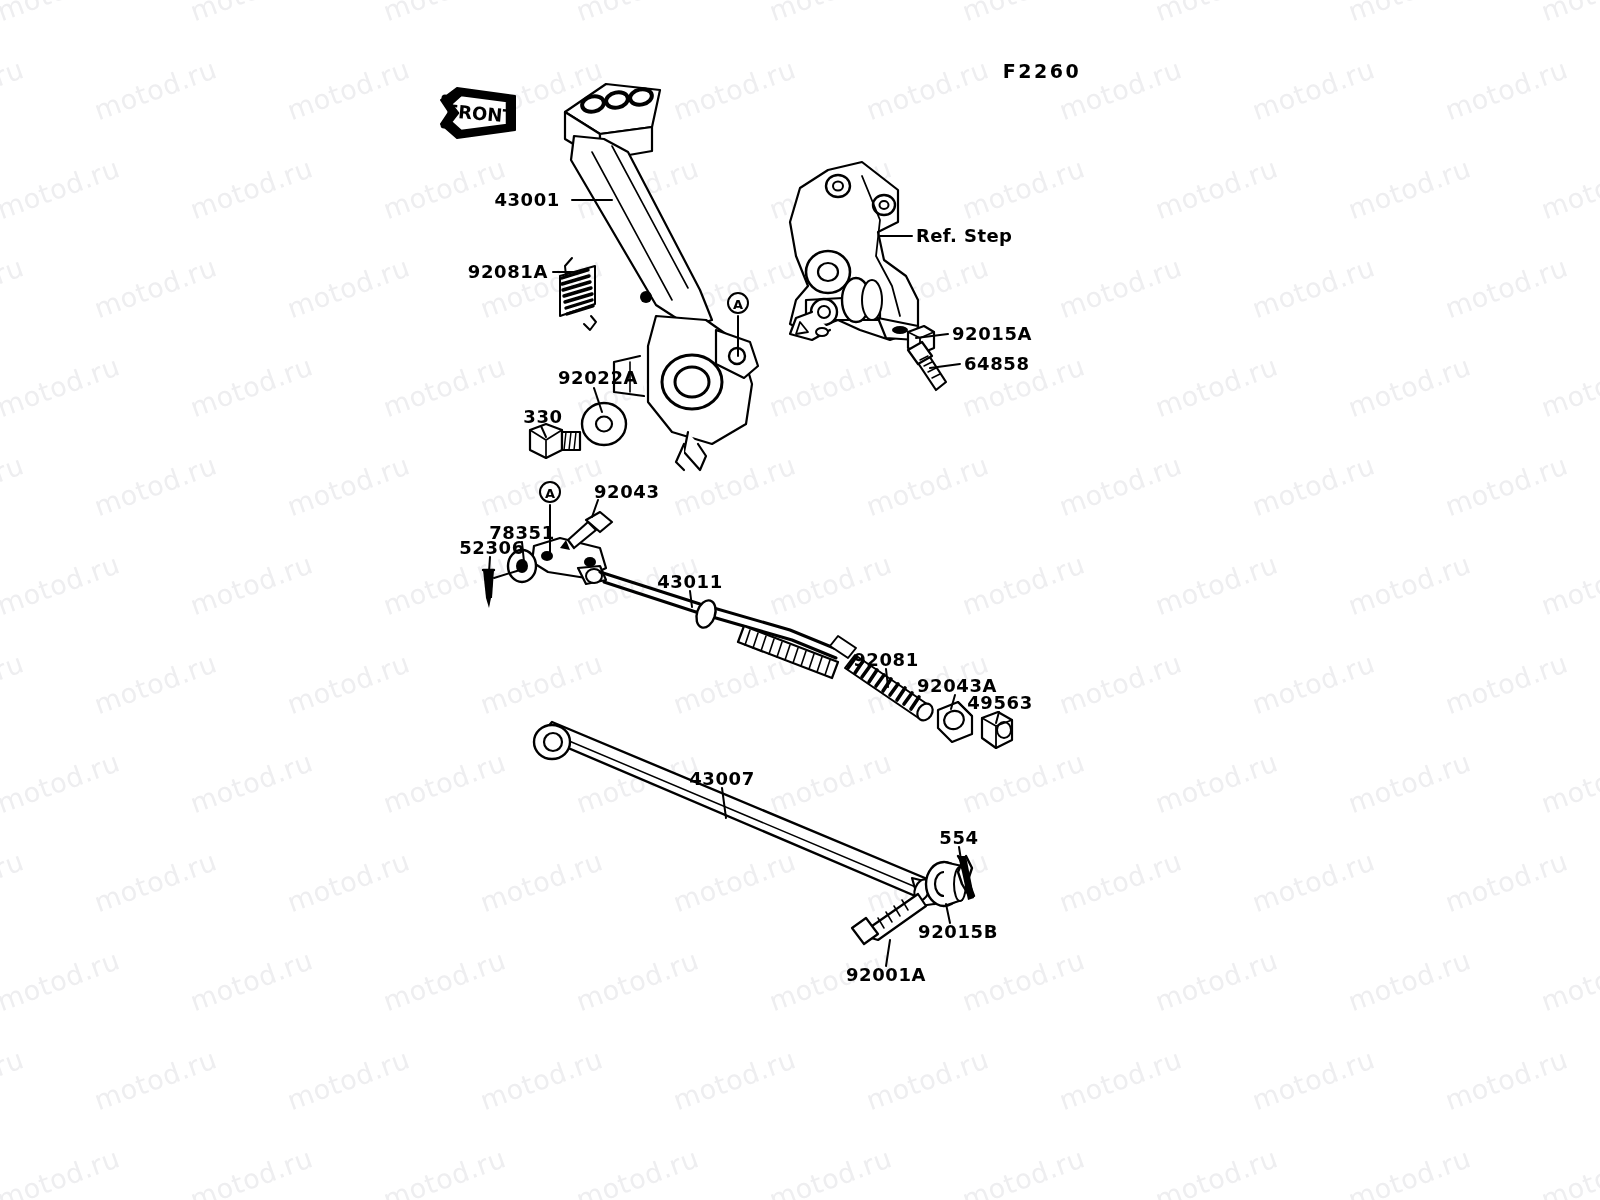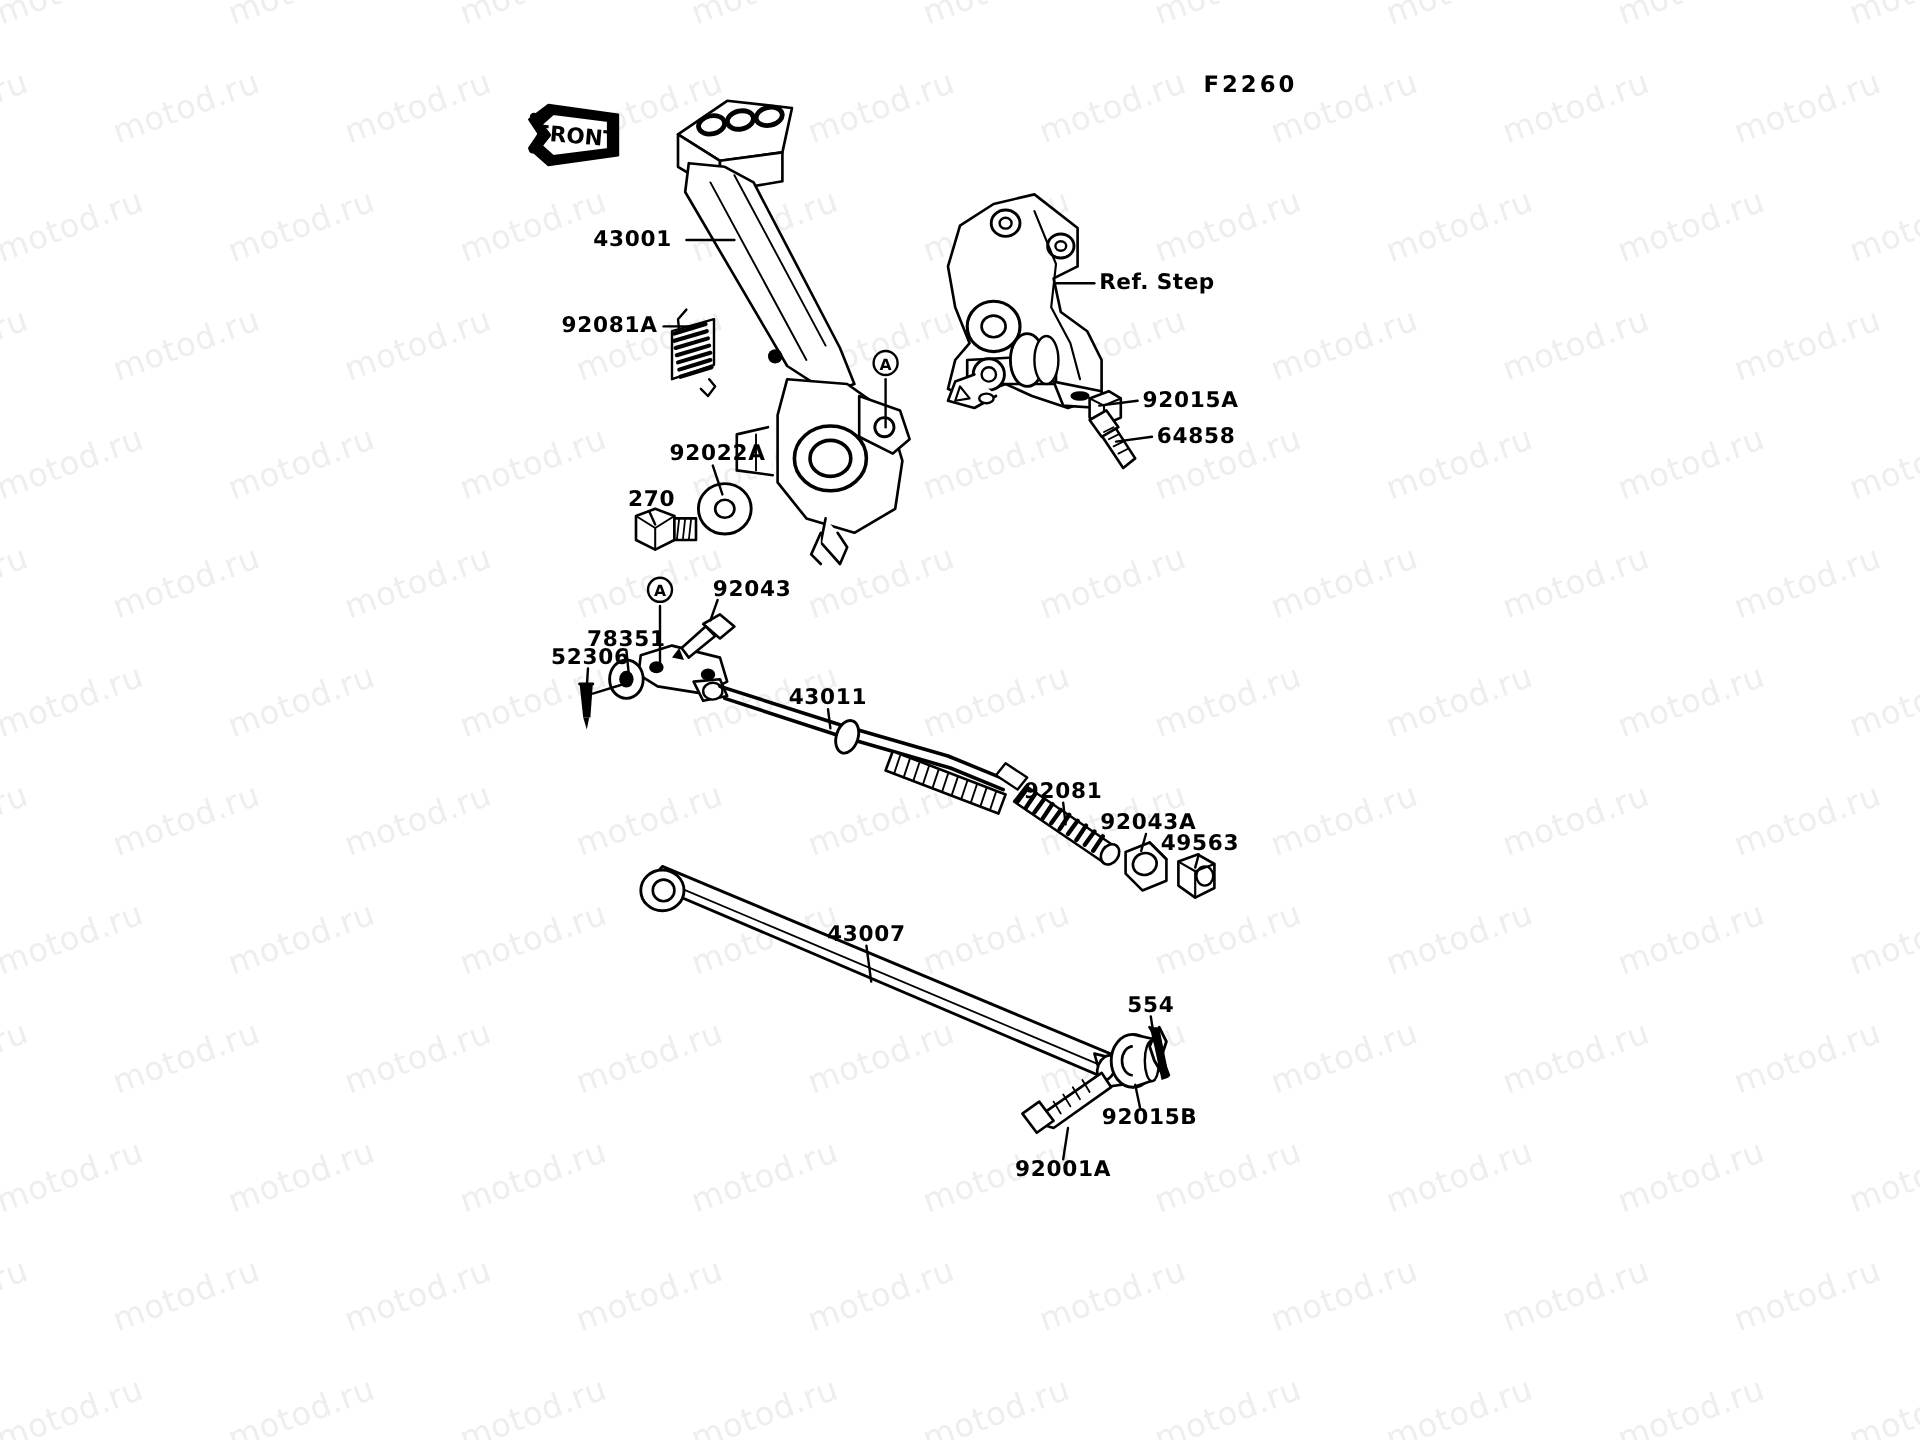--- a/index.html
+++ b/index.html
@@ -430,21 +430,21 @@
   </svg>
   </div>
 
   <div id="labels-layer">
       <div class="plabel right" style="left: 560px; top: 200px;">43001</div>
       <div class="plabel right" style="left: 548px; top: 272px;">92081A</div>
       <div class="plabel left refstep" style="left: 916px; top: 236px;">Ref. Step</div>
       <div class="plabel left" style="left: 952px; top: 334px;">92015A</div>
       <div class="plabel left" style="left: 964px; top: 364px;">64858</div>
       <div class="plabel center" style="left: 598px; top: 378px;">92022A</div>
-      <div class="plabel center" style="left: 543px; top: 417px;">270</div>
+      <div class="plabel center" style="left: 543px; top: 417px;">330</div>
       <div class="plabel left" style="left: 594px; top: 492px;">92043</div>
       <div class="plabel center" style="left: 522px; top: 533px;">78351</div>
       <div class="plabel center" style="left: 492px; top: 548px;">52306</div>
       <div class="plabel center" style="left: 690px; top: 582px;">43011</div>
       <div class="plabel center" style="left: 886px; top: 660px;">92081</div>
       <div class="plabel center" style="left: 957px; top: 686px;">92043A</div>
       <div class="plabel center" style="left: 1000px; top: 703px;">49563</div>
       <div class="plabel center" style="left: 722px; top: 779px;">43007</div>
       <div class="plabel center" style="left: 959px; top: 838px;">554</div>
       <div class="plabel center" style="left: 958px; top: 932px;">92015B</div>

